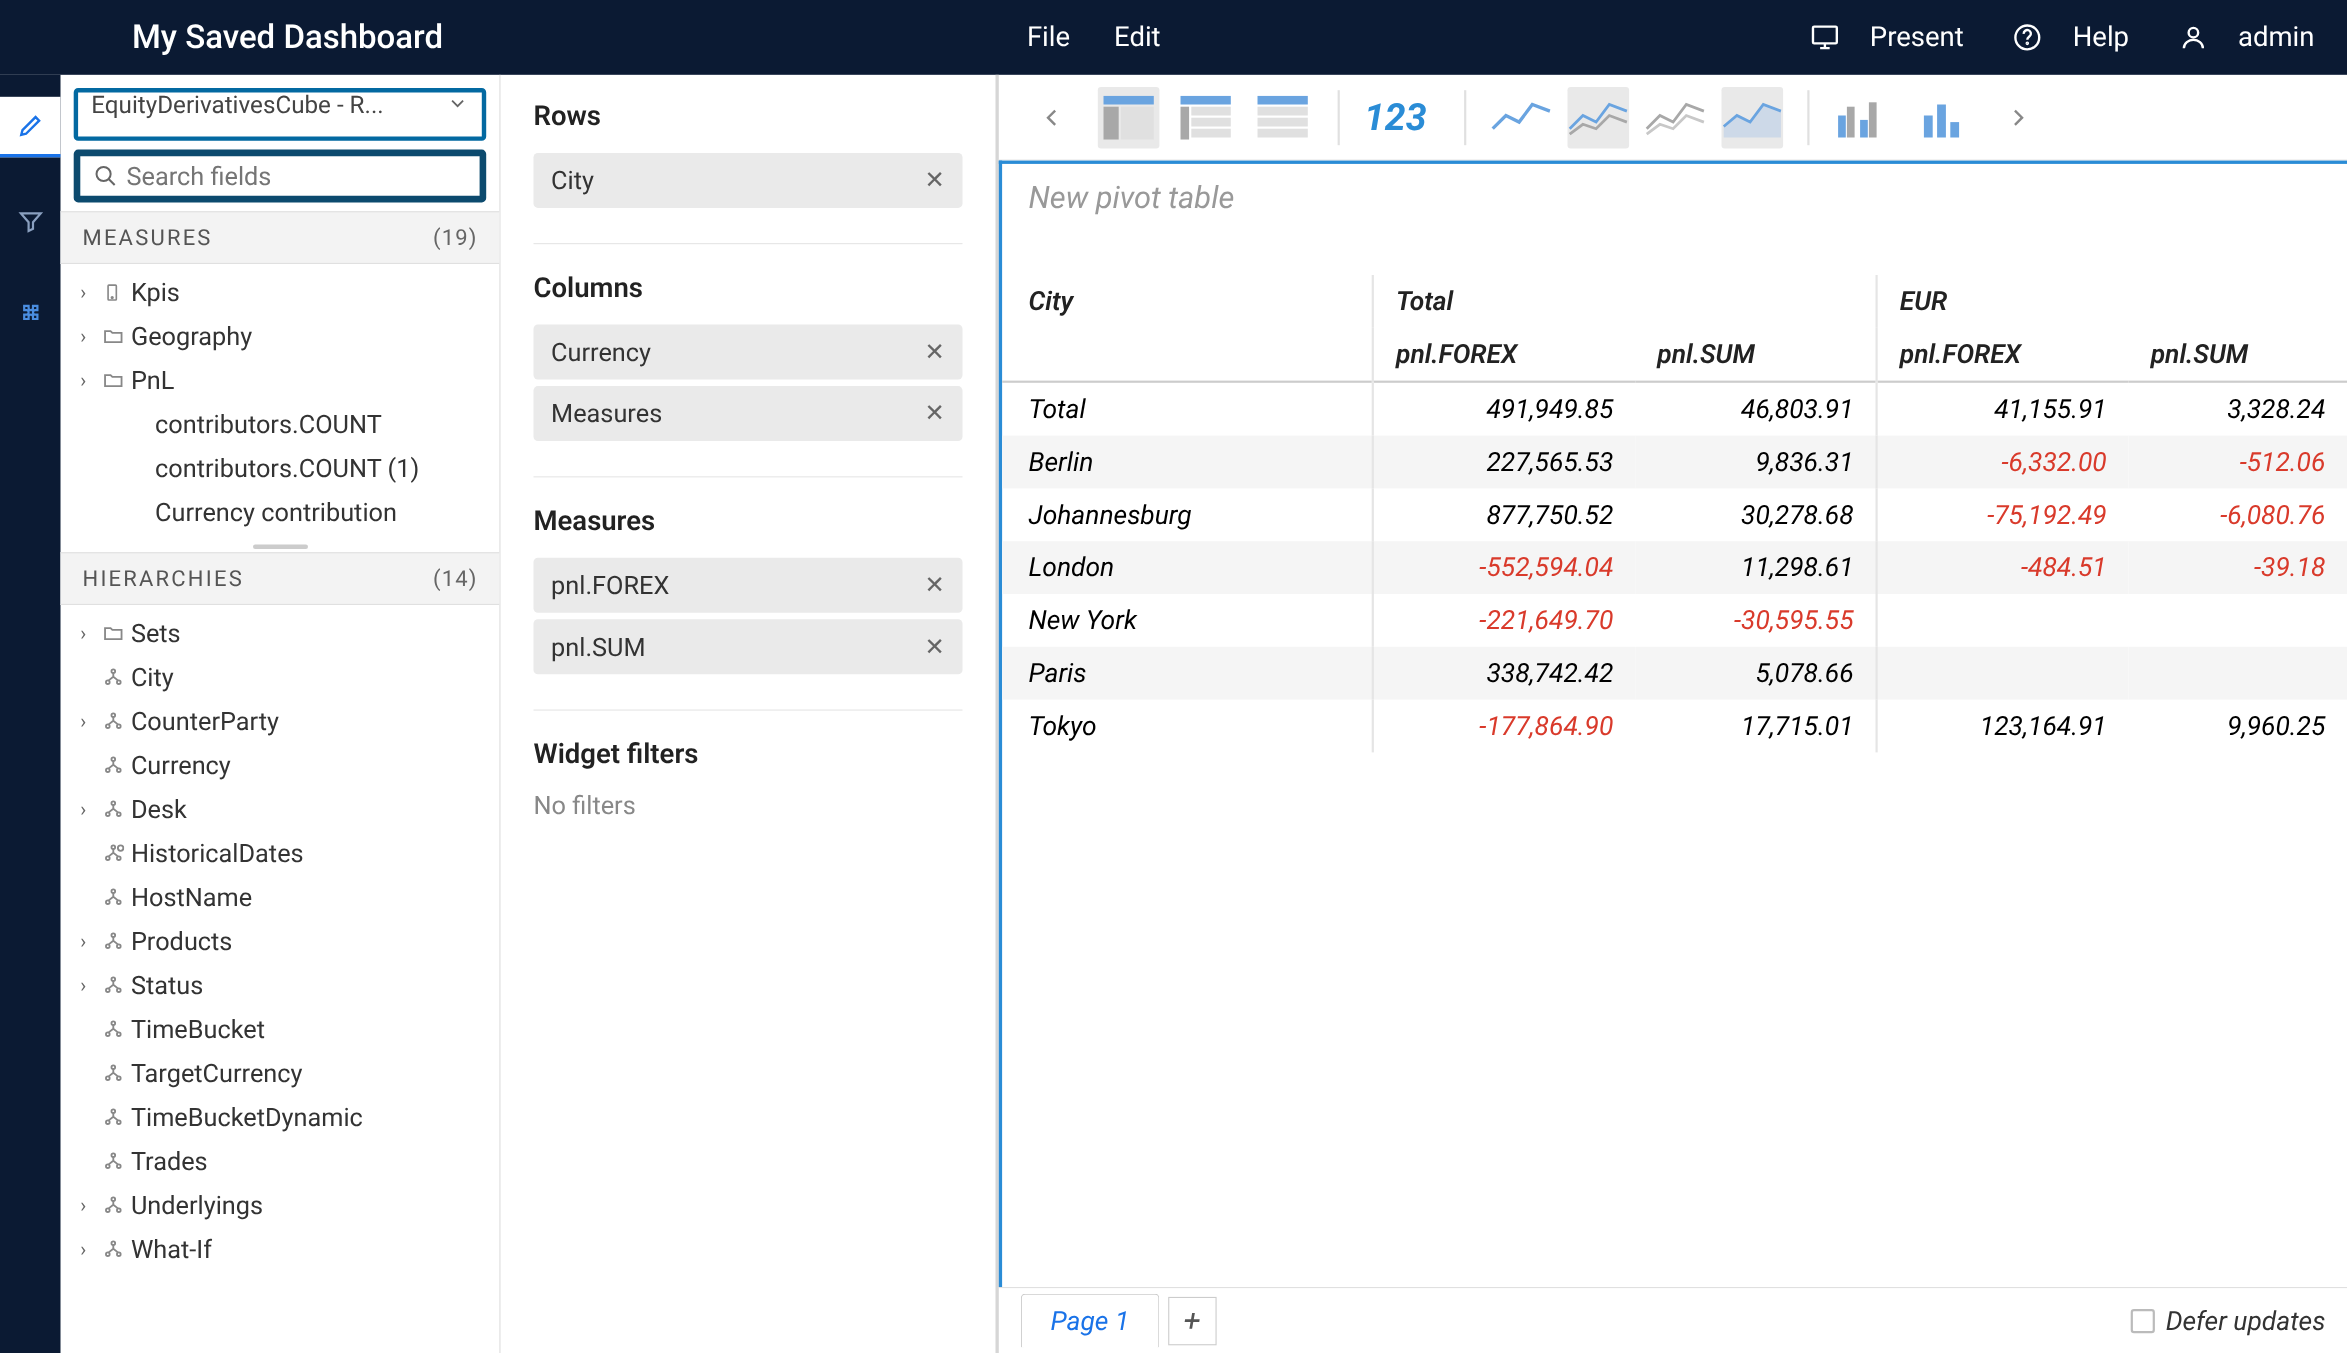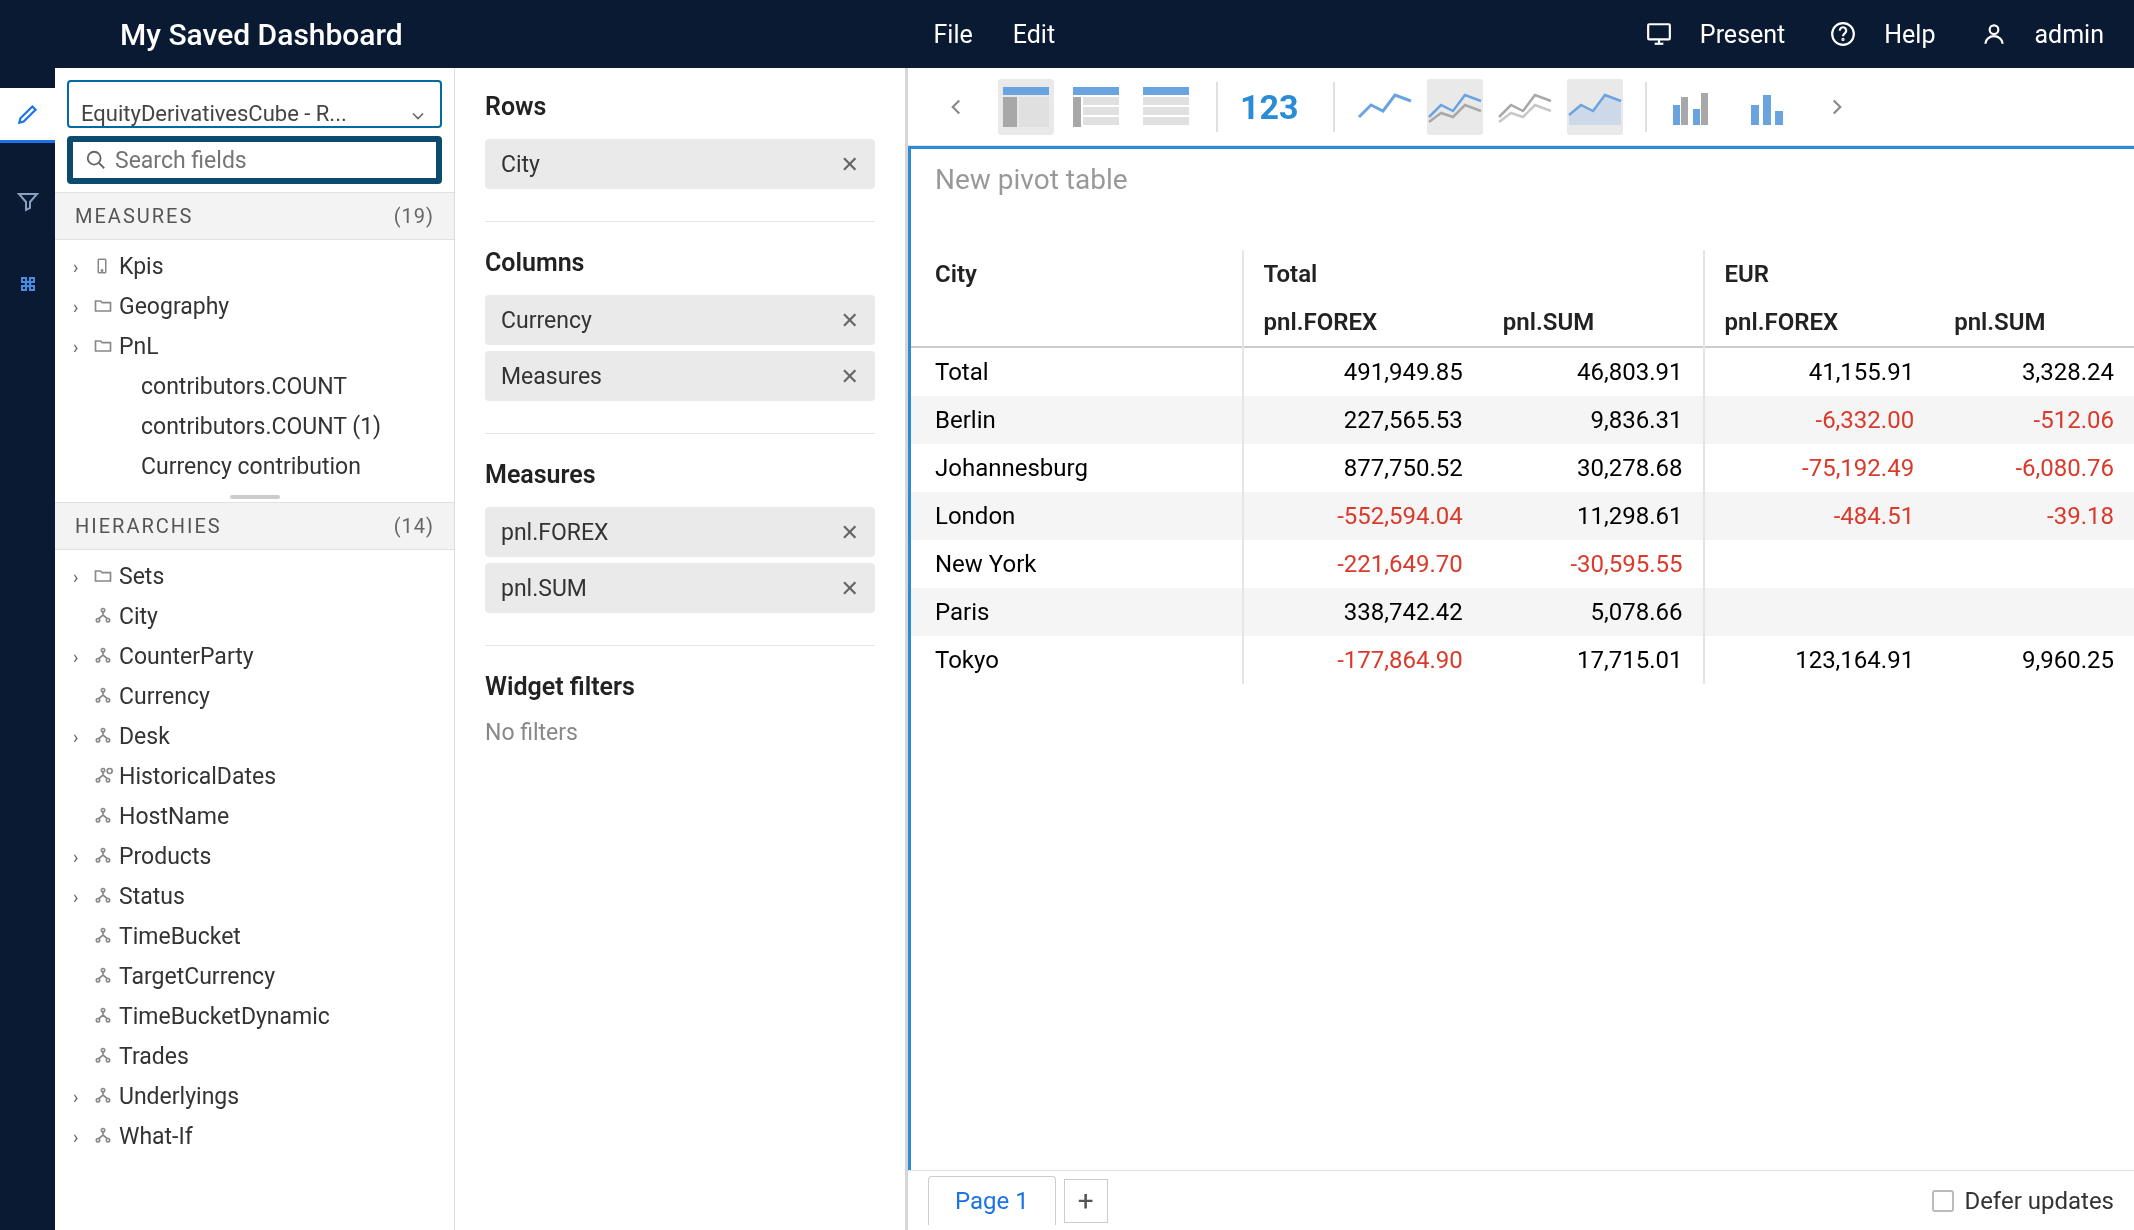--- a/index.html
+++ b/index.html
@@ -13,21 +13,21 @@
 .topbar-right { display: flex; gap: 45px; align-items: center; }
 .topbar-right-item { display: flex; align-items: center; gap: 28px; font-size: 25px; cursor: pointer; }
 
 .main { display: flex; height: calc(1230px - 68px); }
 
 .iconrail { width: 55px; background: #0b1a33; display: flex; flex-direction: column; align-items: center; padding-top: 20px; gap: 30px; }
 .iconrail-item { width: 55px; height: 55px; display: flex; align-items: center; justify-content: center; cursor: pointer; color: #8aa0c0; }
 .iconrail-item.active { background: #fff; color: #1a73e8; border-bottom: 3px solid #1a73e8; }
 
 .leftcol { width: 400px; border-right: 1px solid #ddd; display: flex; flex-direction: column; }
-.cube-select { margin: 12px 12px 8px; border: 2px solid #0369a1; border-radius: 4px; height: 48px; display: flex; align-items: flex-end; padding: 0 12px; font-size: 22px; color: #444; cursor: pointer; }
+.cube-select { margin: 12px 12px 8px; border: 4px solid #0369a1; border-radius: 4px; height: 48px; display: flex; align-items: flex-start; padding: 0 12px; font-size: 22px; color: #444; cursor: pointer; }
 .cube-select svg { margin-left: auto; }
 .search-box { margin: 0 12px 8px; border: 6px solid #0c4a6e; border-radius: 4px; height: 48px; display: flex; align-items: center; padding: 0 12px; font-size: 23px; color: #666; }
 .search-box input { border: none; outline: none; font-size: 23px; flex: 1; margin-left: 8px; }
 
 .section-header { background: #f3f3f3; border: 1px solid #e0e0e0; border-left: none; border-right: none; height: 48px; display: flex; align-items: center; padding: 0 20px; font-size: 20px; letter-spacing: 2px; color: #555; }
 .section-count { margin-left: auto; color: #666; letter-spacing: 1px; }
 .tree { padding: 6px 0; overflow: hidden; }
 .tree-item { display: flex; align-items: center; height: 40px; padding-left: 18px; font-size: 23px; color: #333; cursor: pointer; }
 .tree-item.indent2 { padding-left: 86px; }
 .tree-chevron { width: 20px; color: #666; font-size: 18px; }
@@ -35,21 +35,21 @@
 .drag-handle { height: 10px; display: flex; justify-content: center; align-items: center; }
 .drag-handle div { width: 50px; height: 4px; background: #ccc; border-radius: 2px; }
 
 .midcol { width: 450px; padding: 24px 30px; display: flex; flex-direction: column; gap: 18px; }
 .mid-h { font-size: 25px; font-weight: 600; color: #222; }
 .chip { background: #eaeaea; border-radius: 4px; height: 50px; display: flex; align-items: center; padding: 0 16px; font-size: 23px; color: #333; margin-bottom: 6px; }
 .chip .x { margin-left: auto; color: #666; cursor: pointer; font-size: 22px; }
 .mid-sep { border-top: 1px solid #e5e5e5; margin: 8px 0; }
 .no-filters { font-size: 23px; color: #888; }
 
-.rightcol { flex: 1; border-left: 3px solid #d6d6d6; display: flex; flex-direction: column; }
+.rightcol { flex: 1; border-left: 3px solid #d6d6d6; display: flex; flex-direction: column; font-style: italic; }
 .toolbar { height: 78px; border-bottom: 1px solid #e5e5e5; display: flex; align-items: center; padding: 0 20px; gap: 14px; }
 .tbbtn { width: 56px; height: 56px; display: flex; align-items: center; justify-content: center; cursor: pointer; border-radius: 3px; }
 .tbbtn.active { background: #e9e9e9; }
 .tbsep { width: 2px; height: 50px; background: #e0e0e0; margin: 0 8px; }
 .num123 { font-size: 34px; font-weight: 700; color: #2a8cd6; cursor: pointer; }
 
 .pivot-area { flex: 1; border: 3px solid #2a8cd6; border-right: none; border-bottom: none; margin: 0; display: flex; flex-direction: column; overflow: hidden; gap: 40px; }
 .pivot-title { font-size: 28px; color: #999; padding: 14px 24px; }
 .pivot-table { border-collapse: collapse; width: 100%; font-size: 24px; }
 .pivot-table th, .pivot-table td { padding: 10px 20px; text-align: right; font-weight: 400; }

